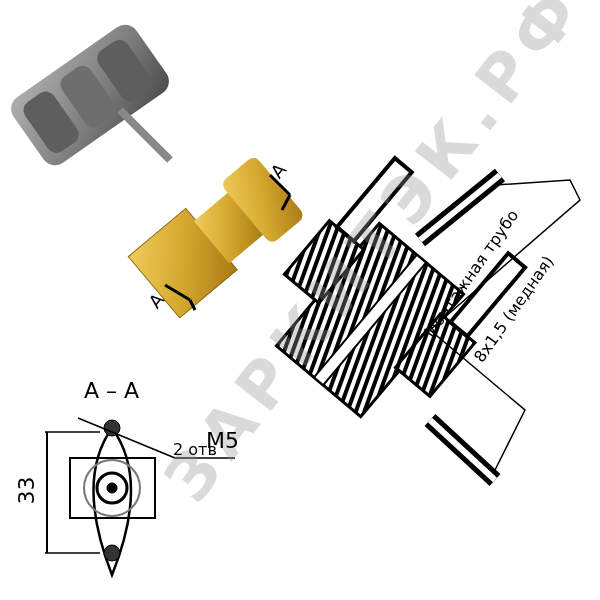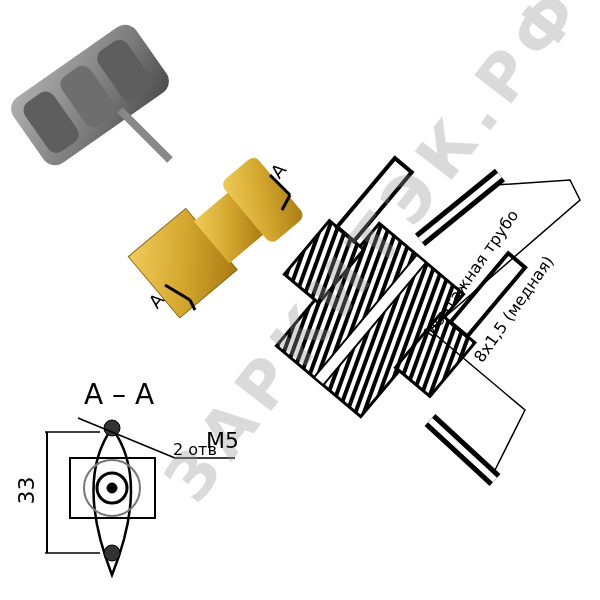--- a/index.html
+++ b/index.html
@@ -84,18 +84,18 @@
     <line x1="47" y1="432" x2="47" y2="553" stroke-width="2"></line>
     <line x1="78" y1="418" x2="175" y2="458" stroke-width="1.5"></line>
     <line x1="175" y1="458" x2="235" y2="458" stroke-width="1.5"></line>
   </g>
 </svg>
 
 <div class="wm" style="left:150px;top:470px;transform:rotate(-52deg);">ЗАРКИТЭК.РФ</div>
 
 <div class="lbl" style="left:272px;top:160px;font-size:18px;transform:rotate(-50deg);">A</div>
 <div class="lbl" style="left:150px;top:290px;font-size:18px;transform:rotate(-50deg);">A</div>
-<div class="lbl" style="left:84px;top:378px;font-size:28px;">A – A</div>
+<div class="lbl" style="left:84px;top:378px;font-size:22px;">A – A</div>
 <div class="lbl" style="left:12px;top:478px;font-size:22px;transform:rotate(-90deg);">33</div>
 <div class="lbl" style="left:190px;top:428px;font-size:22px;margin-left:16px;">M5</div>
 <div class="lbl" style="left:173px;top:440px;font-size:16px;">2 отв</div>
 <div class="lbl" style="left:420px;top:330px;font-size:16px;transform-origin:left top;transform:rotate(-55deg);">Монтажная трубо</div>
 <div class="lbl" style="left:470px;top:355px;font-size:16px;transform-origin:left top;transform:rotate(-55deg);">8x1,5 (медная)</div>
 
 </body></html>

